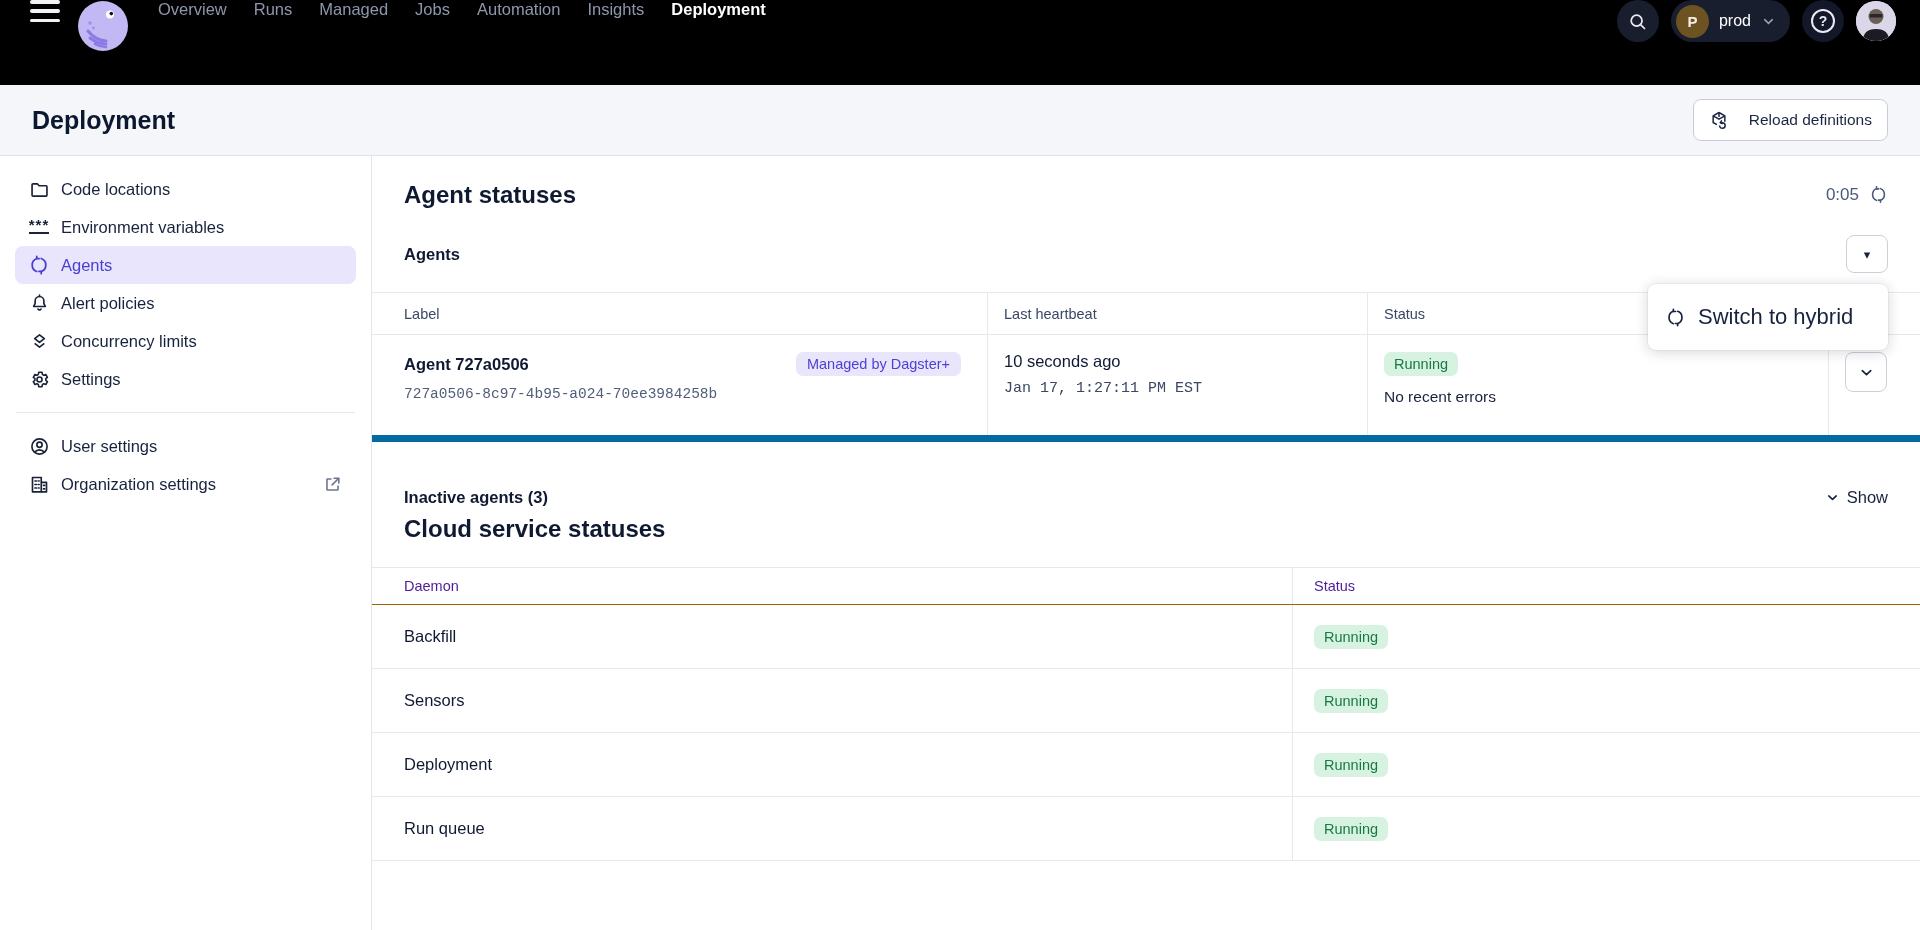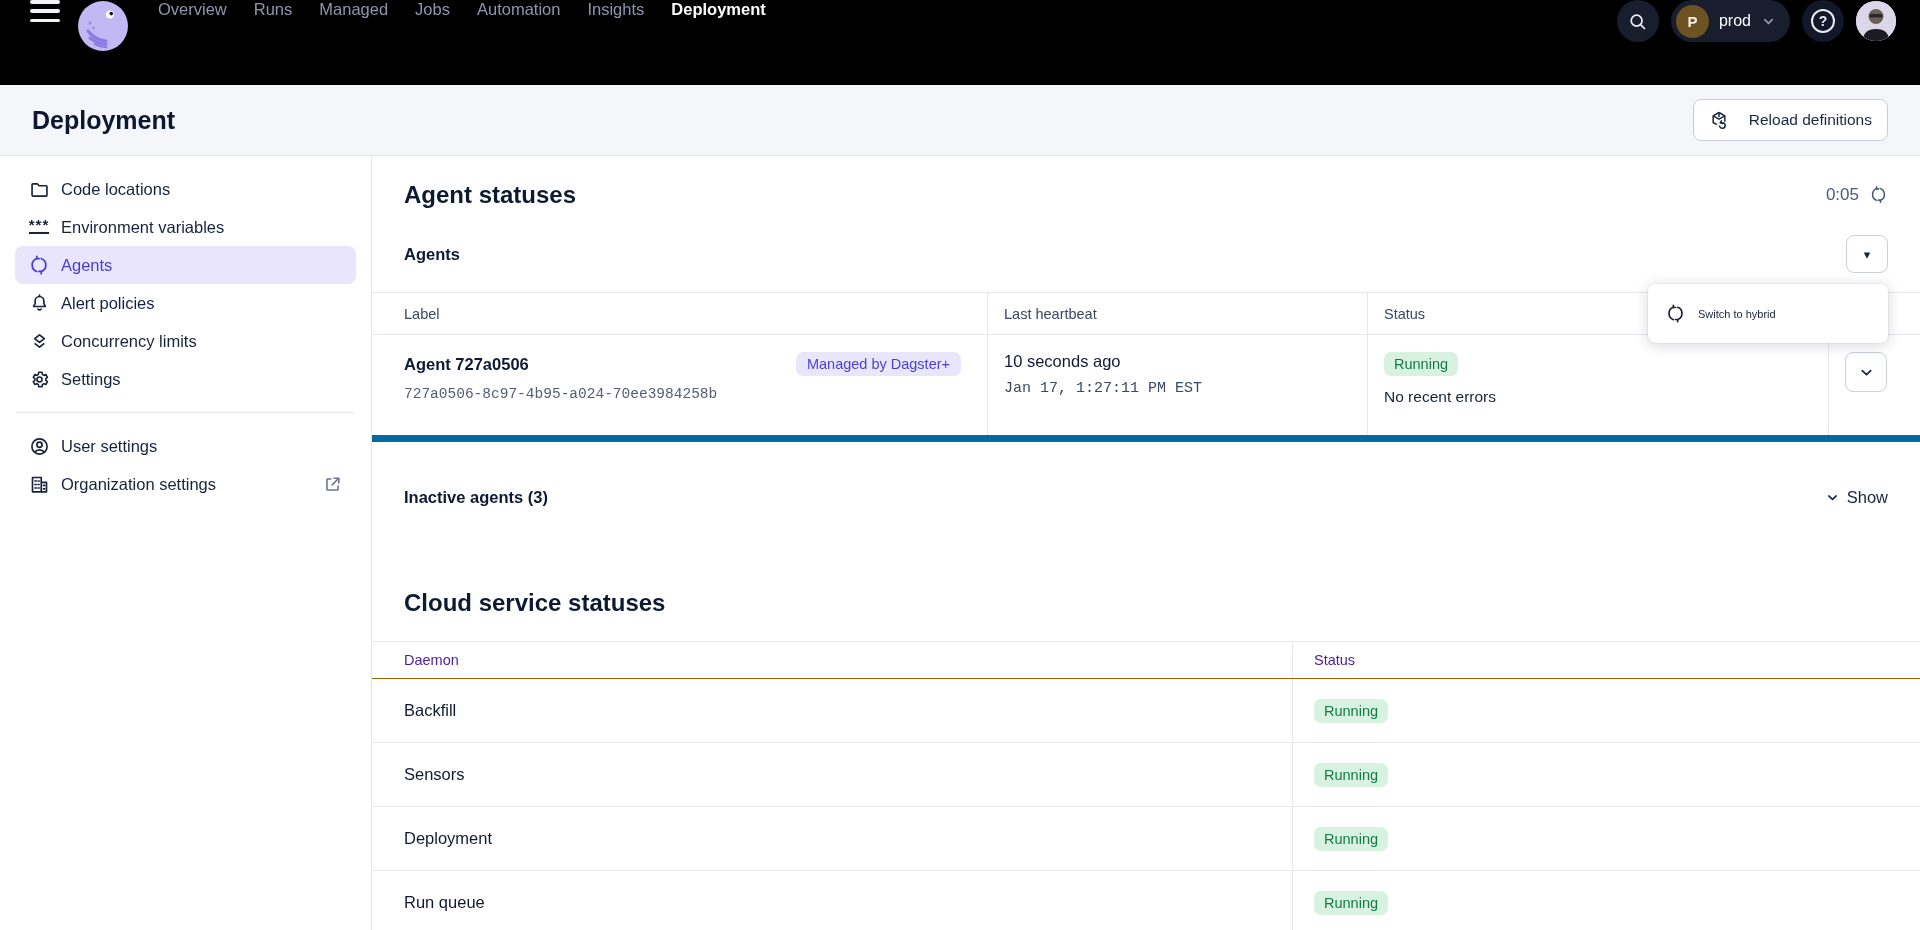--- a/index.html
+++ b/index.html
@@ -68,33 +68,33 @@
   .hb-time { font-size:15px; color:#3B4763; margin-top:9px; }
   .pill { display:inline-block; background:#D8F2E2; color:#167A45; font-size:14.5px; border-radius:7px; padding:4px 10px; width:max-content; }
   .status-detail { font-size:15.5px; color:#17233D; margin-top:12px; }
   .expand-cell { padding-top:17px; }
   .chev-btn { width:42px; height:40px; border:1px solid #CBD0DA; border-radius:8px; background:#fff; cursor:pointer; color:#17233D; display:flex; align-items:center; justify-content:center; }
 
   .inactive-row { display:flex; justify-content:space-between; align-items:center; padding:0 32px; margin-top:40px; height:30px; }
   .inactive-row h3 { font-size:16.5px; font-weight:700; color:#0F1A32; }
   .show-ctl { display:flex; align-items:center; gap:7px; font-size:16.5px; color:#17233D; cursor:pointer; }
 
-  .cloud-title { padding:0 32px; margin-top:74px; }
+  .cloud-title { padding:0 32px; }
   .tbl2 { border-top:1px solid #E6E8EE; margin-top:22px; }
   .tbl2 .hrow { display:grid; grid-template-columns:920px 1fr; height:37px; align-items:center; border-bottom:1px solid #a16207; color:#4c1d95; font-size:14.5px; }
   .tbl2 .hrow > div, .tbl2 .drow > div { padding-left:21px; height:100%; }
   .tbl2 .hrow > div:first-child, .tbl2 .drow > div:first-child { padding-left:32px; }
   .tbl2 .hrow > div { display:flex; align-items:center; }
   .tbl2 .hrow > div + div, .tbl2 .drow > div + div { border-left:1px solid #E6E8EE; }
   .tbl2 .drow { display:grid; grid-template-columns:920px 1fr; height:64px; border-bottom:1px solid #E6E8EE; }
   .tbl2 .drow > div { display:flex; align-items:center; font-size:16.5px; color:#0F1A32; }
 
   
   .menu { position:absolute; top:128px; right:32px; width:240px; background:#fff; border-radius:8px; box-shadow:0 2px 14px rgba(16,22,43,.18), 0 0 0 1px rgba(16,22,43,.04); z-index:30; padding:6px 0; }
-  .menu-item { display:flex; align-items:center; gap:13px; padding:14px 18px; font-size:11px; color:#17233D; cursor:pointer; }
+  .menu-item { display:flex; align-items:center; gap:13px; padding:14px 18px; font-size:22px; color:#17233D; cursor:pointer; }
   .menu-item .ic { display:flex; color:#17233D; }
 
   svg { display:block; }
 </style>
 </head>
 <body>
 
 <div class="topbar">
   <div class="hamburger">
       <span></span>

